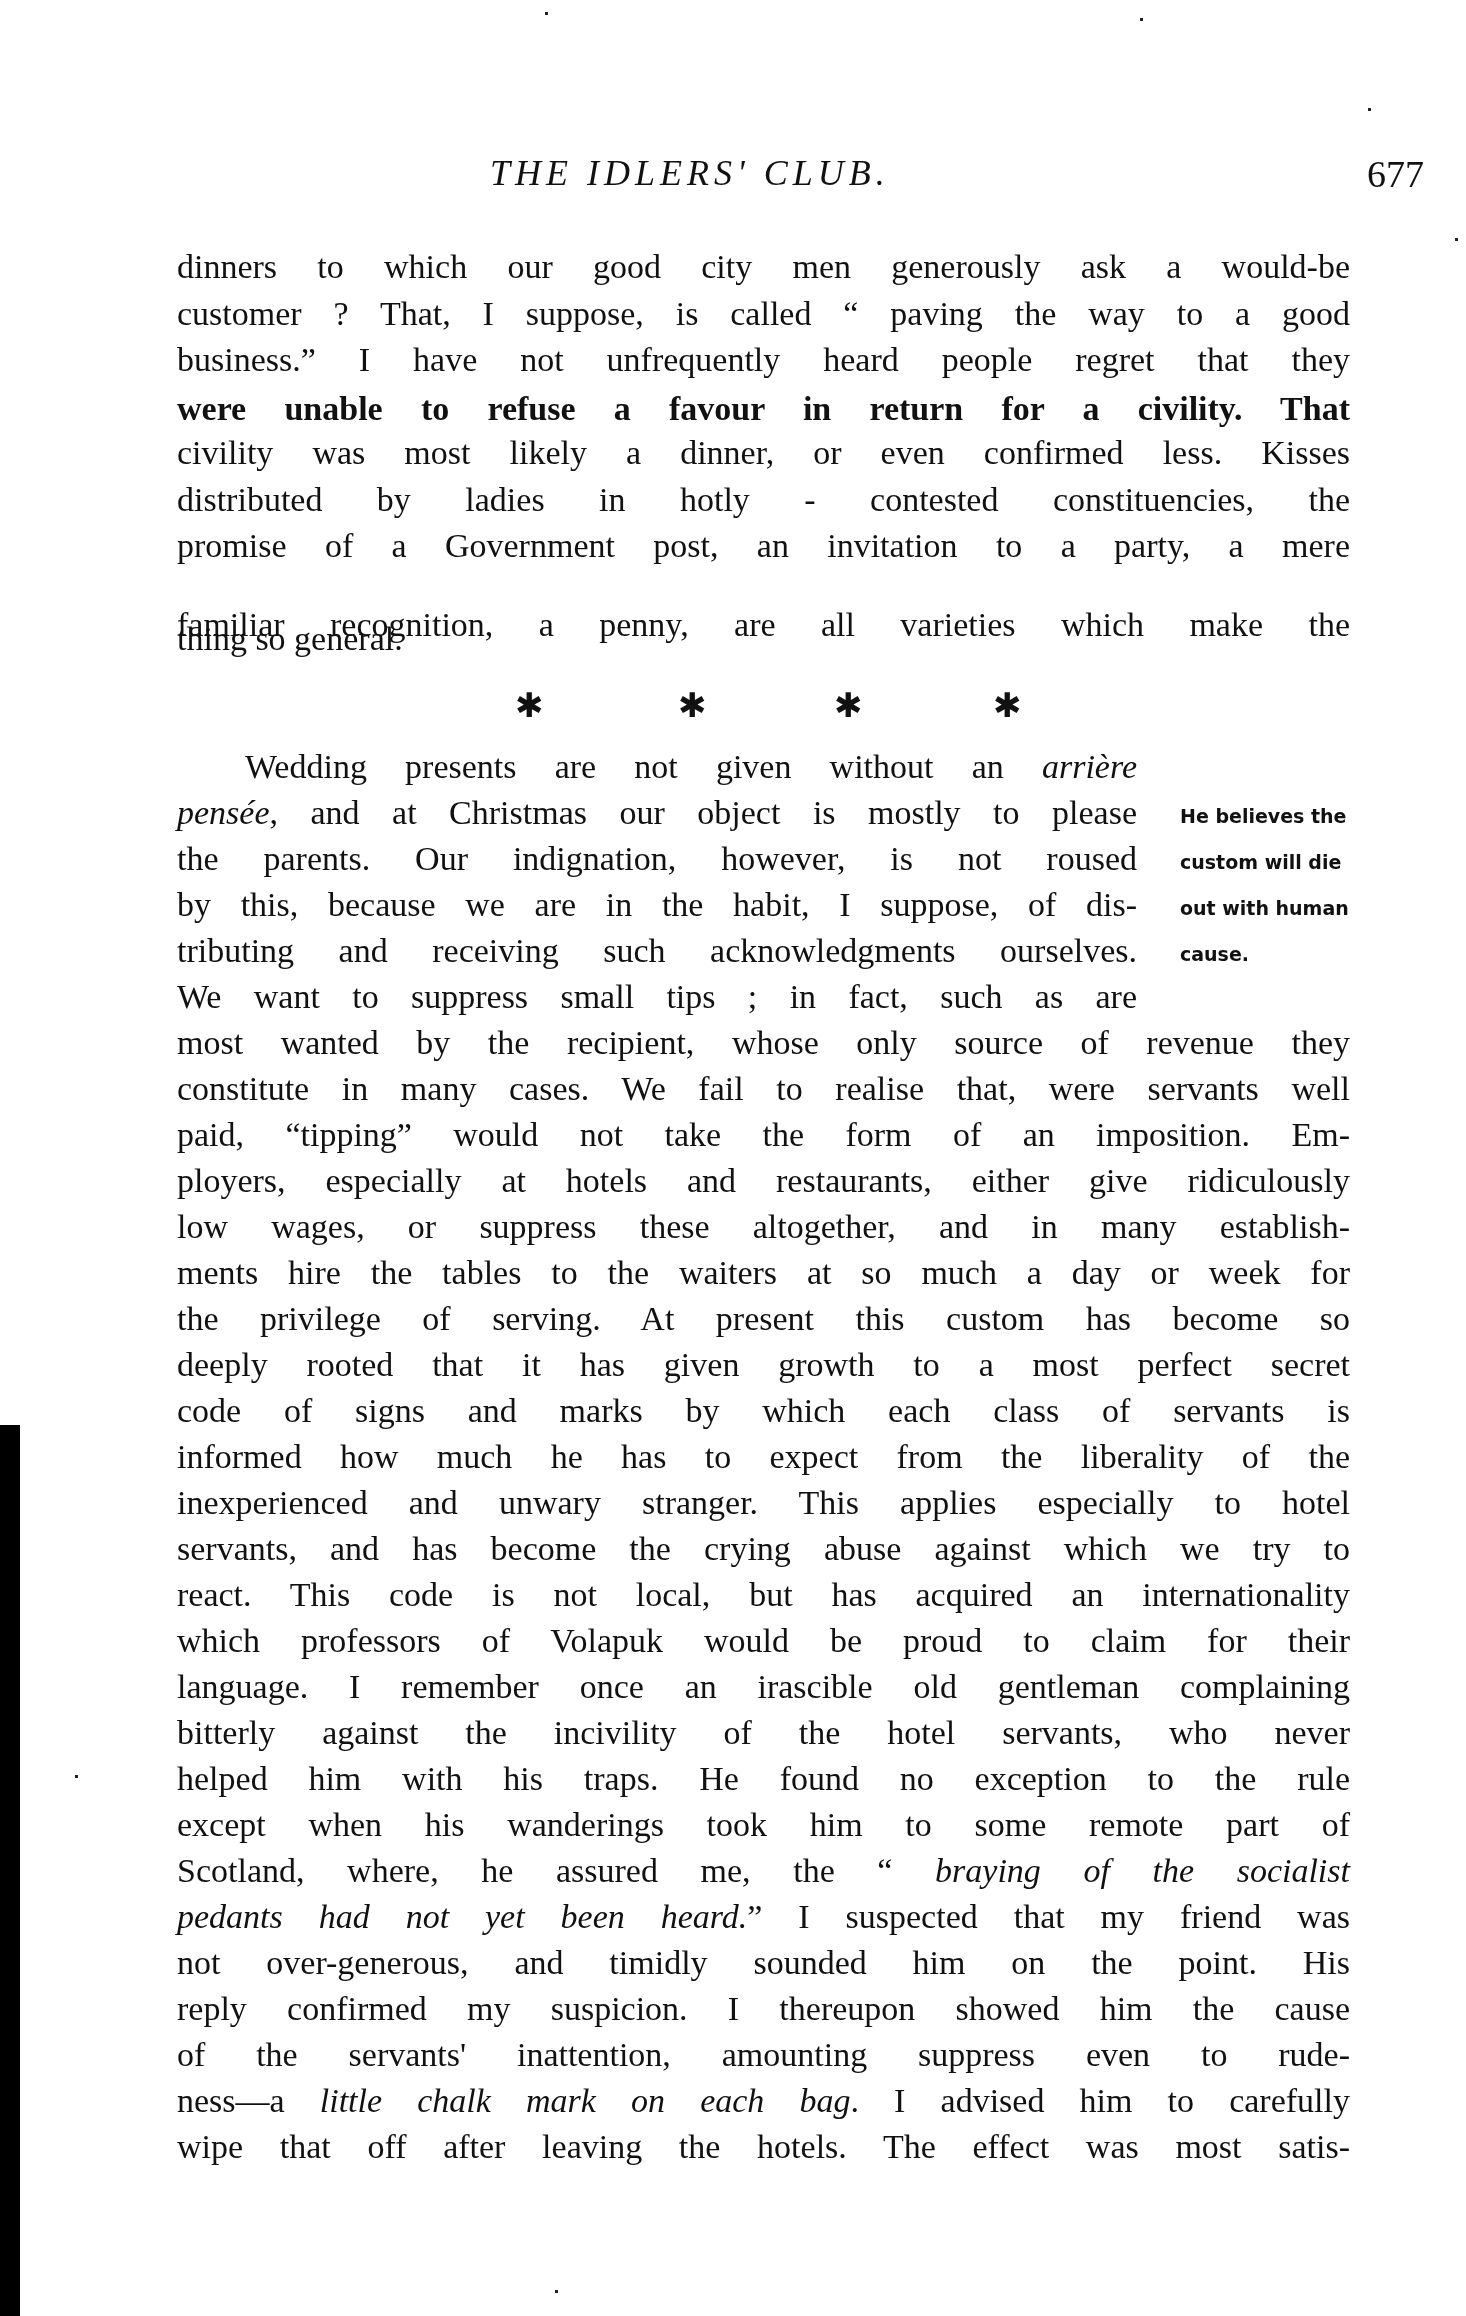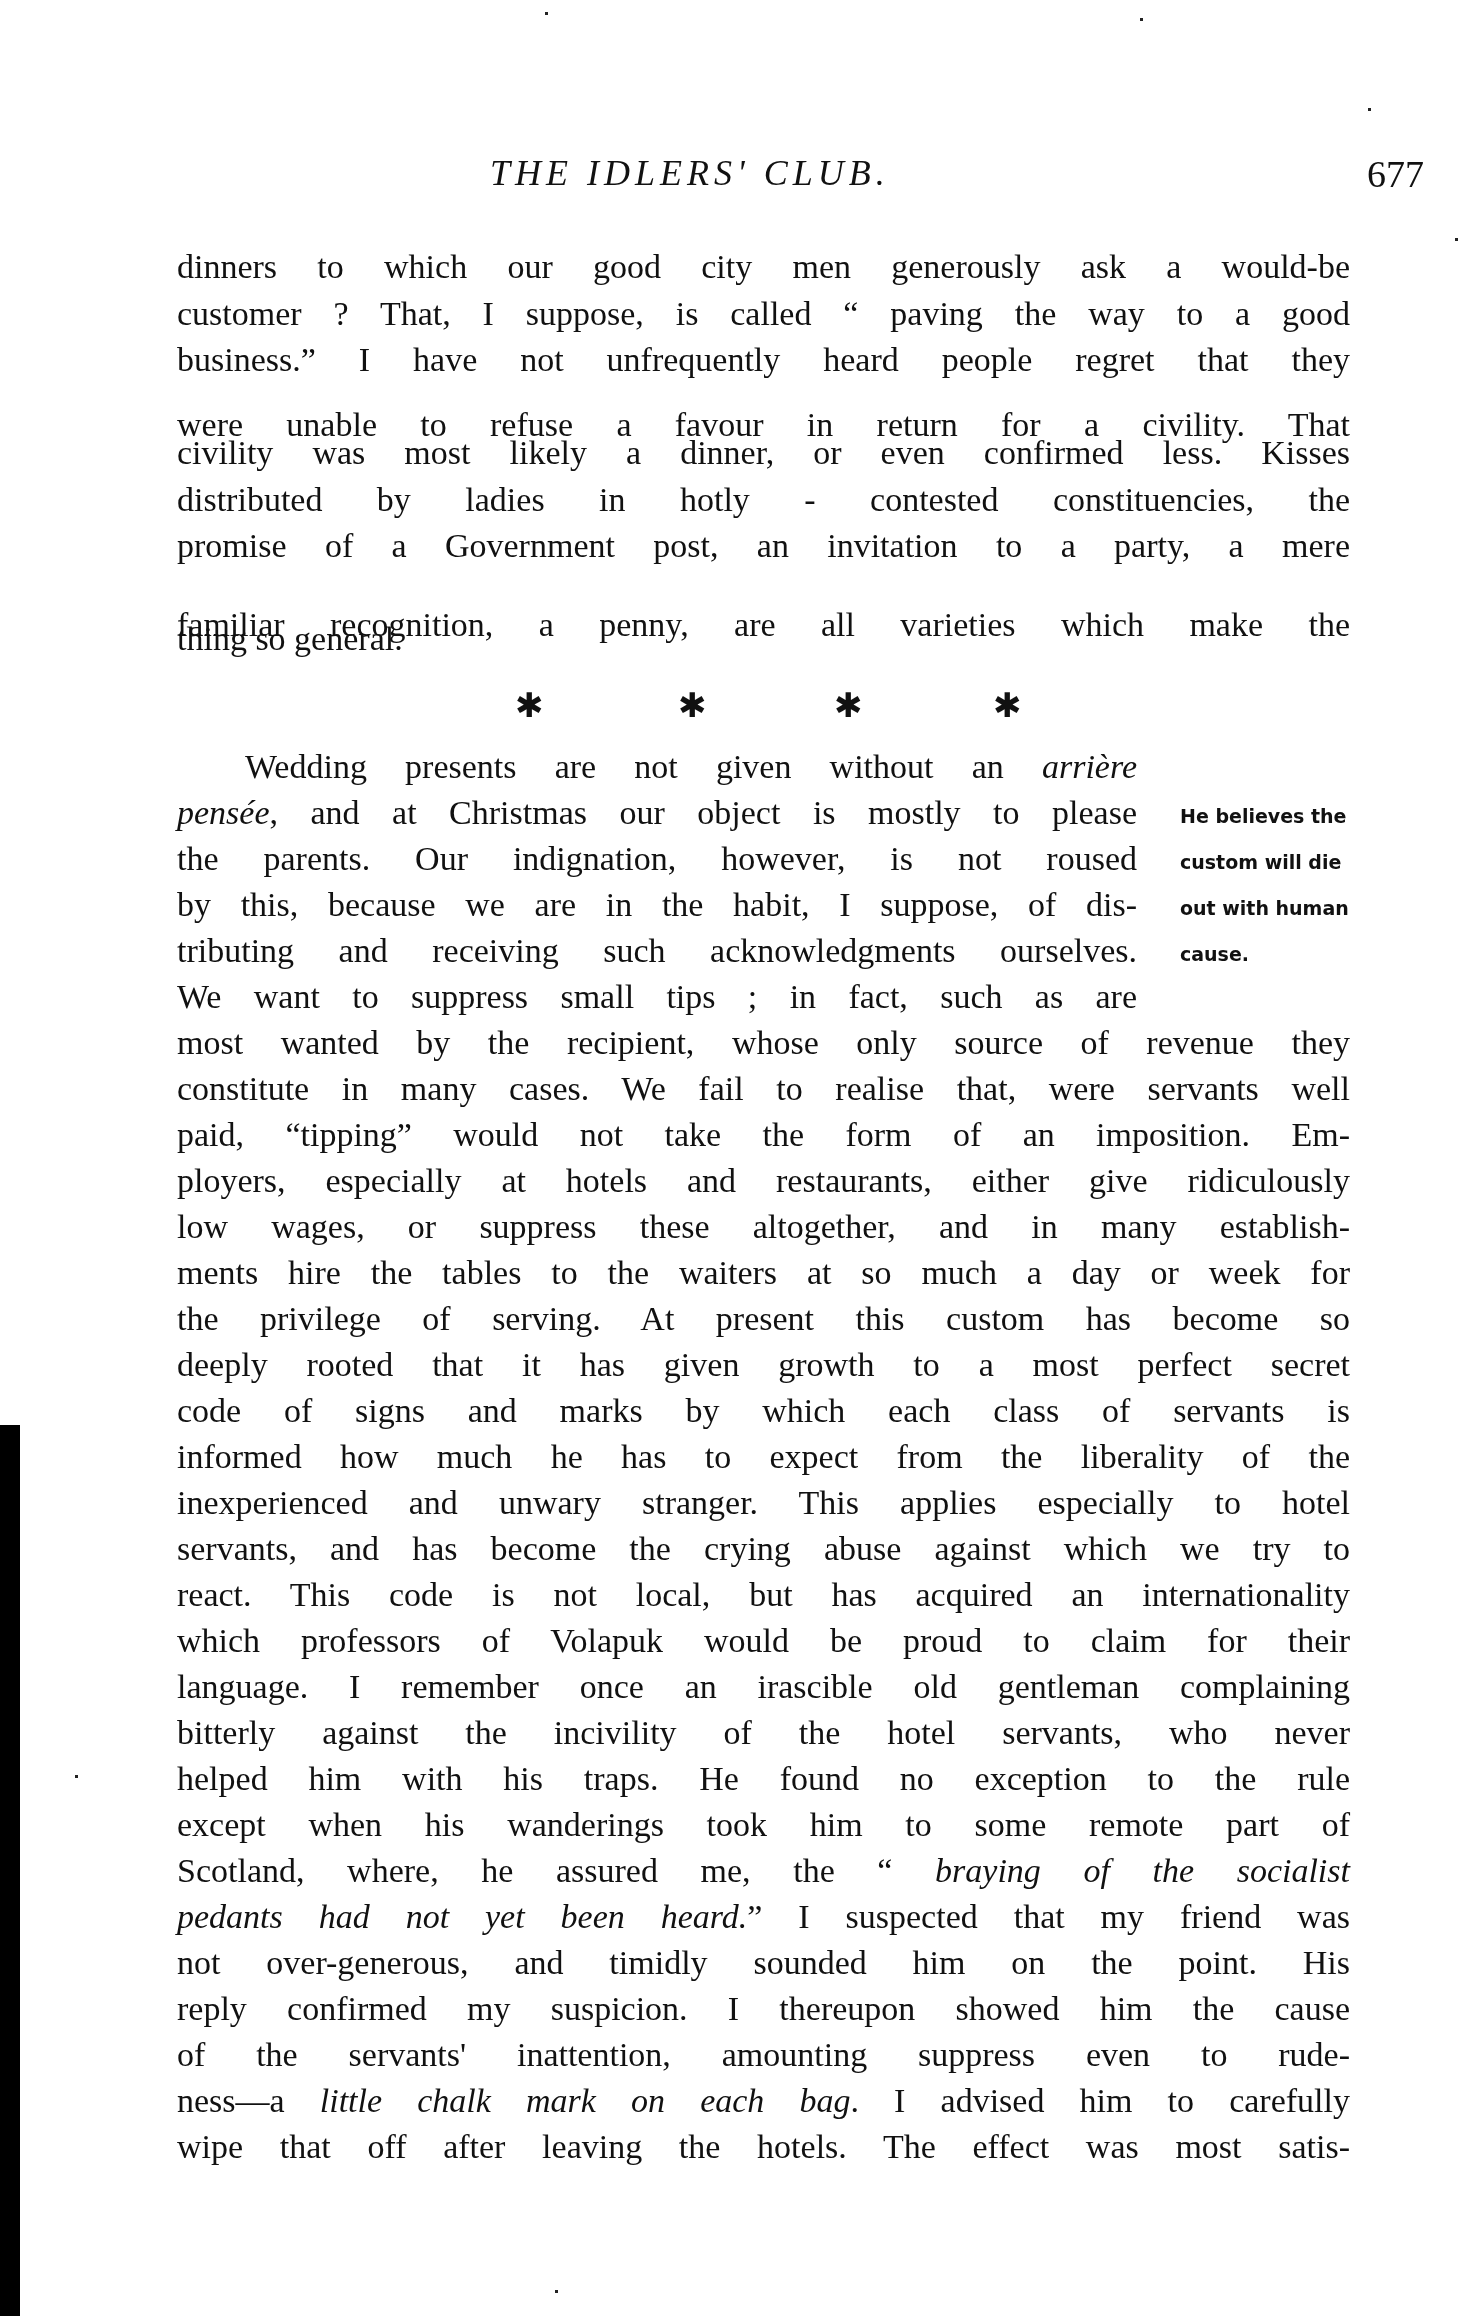--- a/index.html
+++ b/index.html
@@ -28,21 +28,21 @@
 <div class="dot" style="left:75px;top:1775px"></div>
 <div class="dot" style="left:555px;top:2290px"></div>
 
 <div class="running-head">THE IDLERS' CLUB.</div>
 <div class="page-number">677</div>
 
 <div id="p1">
     <div class="line" style="top: 244px;">dinners to which our good city men generously ask a would-be</div>
     <div class="line" style="top: 290.5px;">customer ?  That, I suppose, is called “ paving the way to a good</div>
     <div class="line" style="top: 337px;">business.”  I have not unfrequently heard people regret that they</div>
-    <div class="line" style="top: 402px;">were unable to refuse a favour in return for a civility. That</div>
+    <div class="line" style="top: 386px; font-weight: bold;">were unable to refuse a favour in return for a civility. That</div>
     <div class="line" style="top: 430px;">civility was most likely a dinner, or even confirmed less. Kisses</div>
     <div class="line" style="top: 476.5px;">distributed by ladies in hotly - contested constituencies, the</div>
     <div class="line" style="top: 523px;">promise of a Government post, an invitation to a party, a mere</div>
     <div class="line" style="top: 602px;">familiar recognition, a penny, are all varieties which make the</div>
     <div class="line last" style="top: 616px;">thing so general.</div>
   </div>
 
 <div class="asterisk" style="left:515px">✱</div>
 <div class="asterisk" style="left:678px">✱</div>
 <div class="asterisk" style="left:834px">✱</div>

